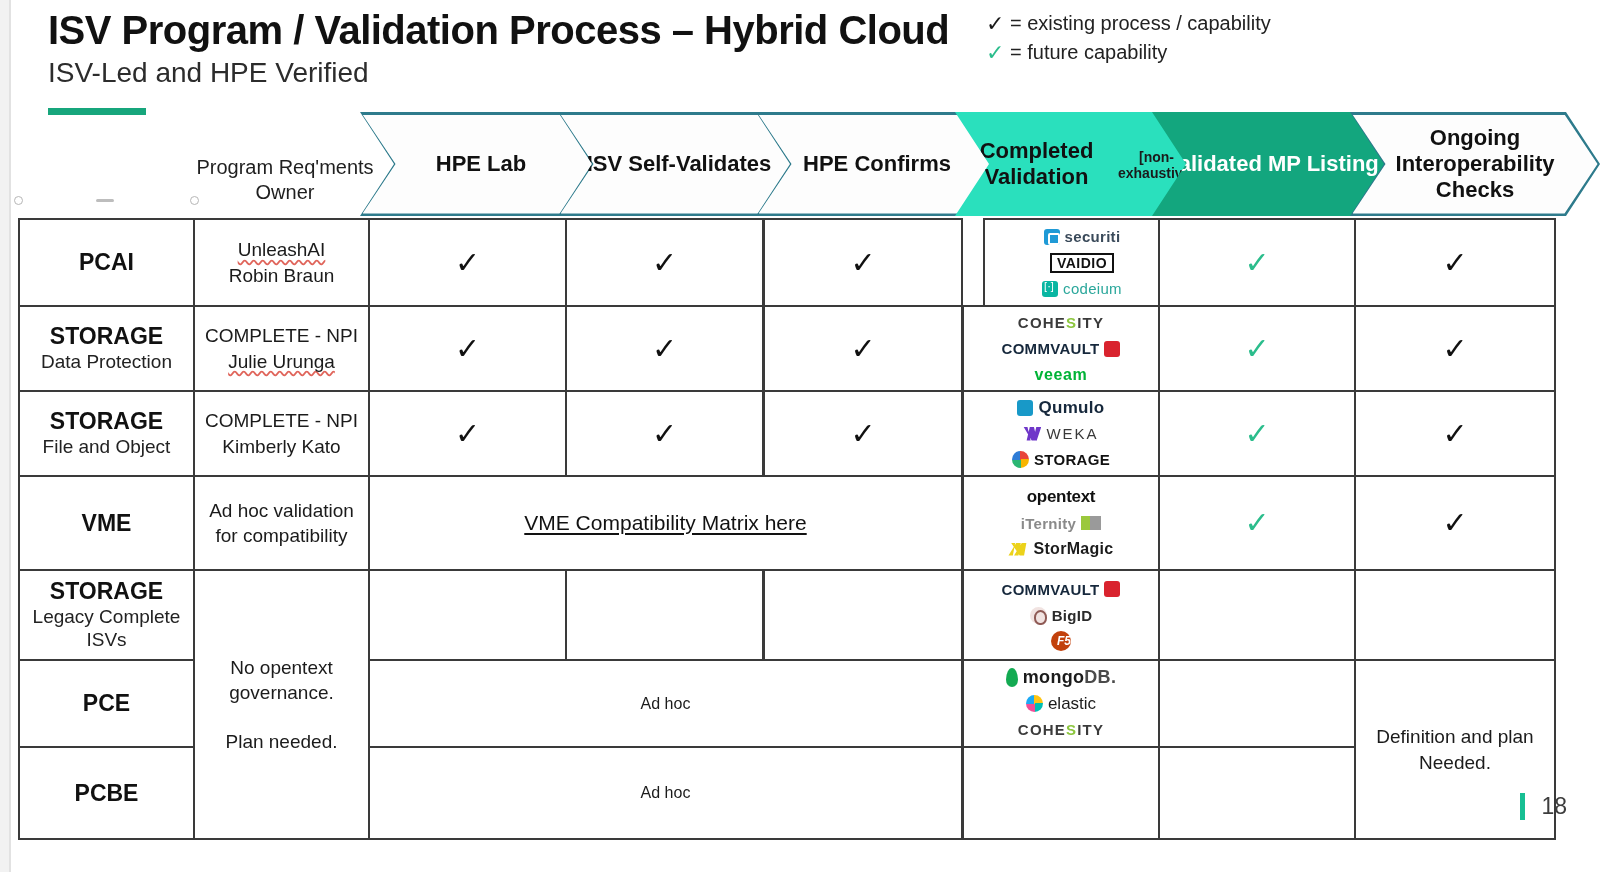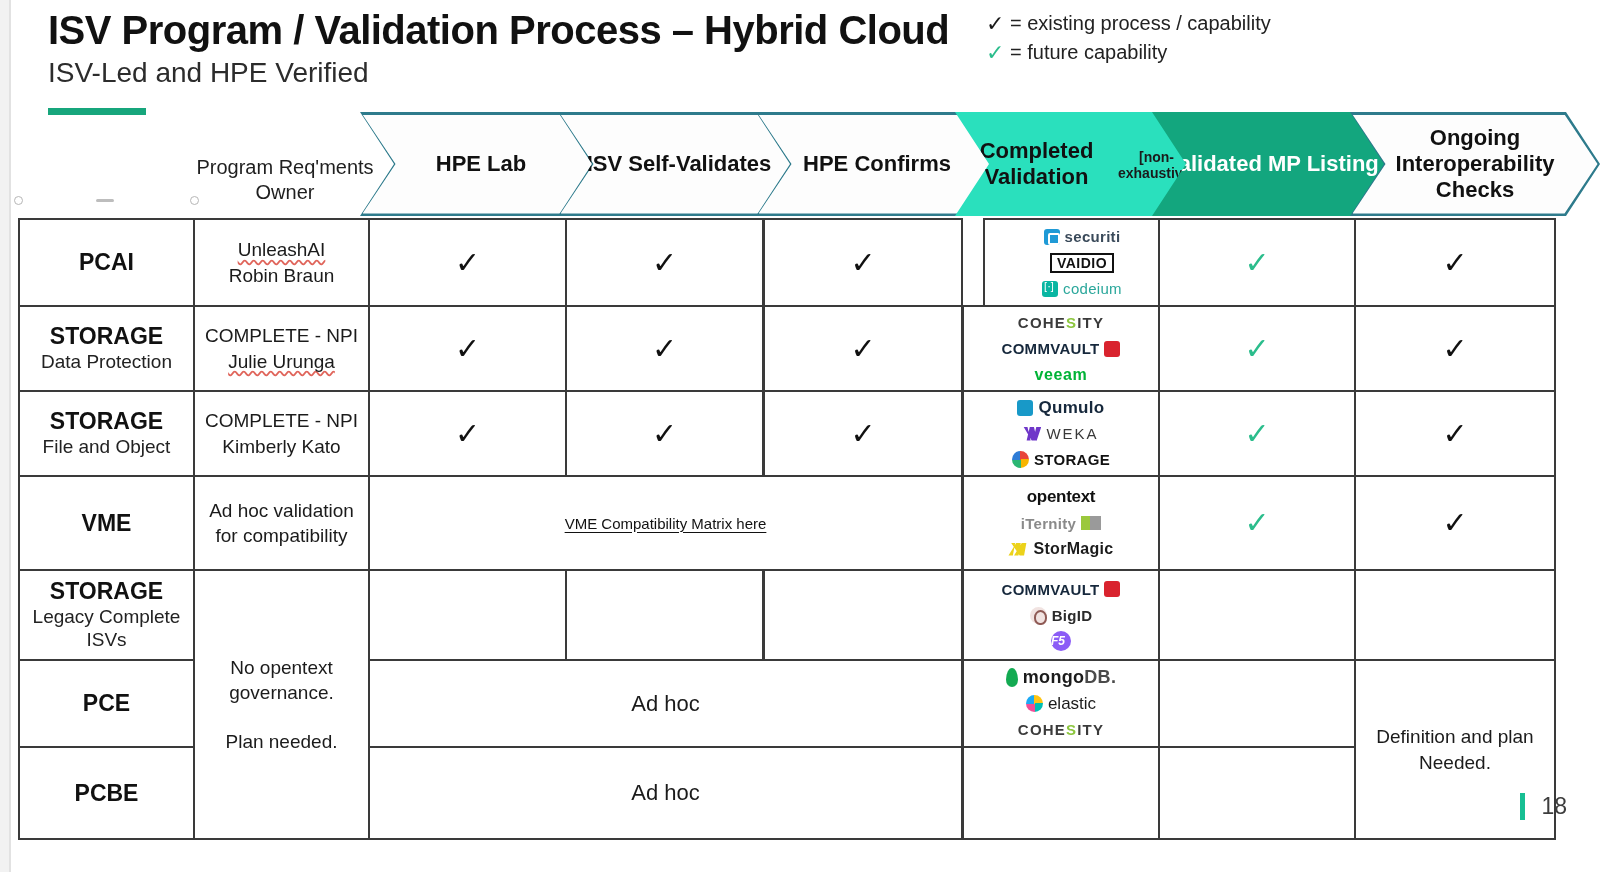--- a/index.html
+++ b/index.html
@@ -88,24 +88,24 @@
     border:2.2px solid #3a3a3a;
     background:#fff;
     display:flex; flex-direction:column;
     align-items:center; justify-content:center;
     text-align:center;
     overflow:hidden;
   }
   .c-main { font-size:23px; font-weight:bold; color:#111; line-height:1.15; }
   .c-sub  { font-size:19px; color:#222; line-height:1.2; margin-top:2px; }
   .c-txt  { font-size:19px; color:#1b1b1b; line-height:1.32; }
-  .c-txt.big { font-size:22px; }
+  .c-txt.big { font-size:16px; }
   .spell { text-decoration: underline wavy #e0655b; text-decoration-skip-ink:none;
            text-underline-offset:3px; }
-  .link { font-size:15px; color:#121212; text-decoration:underline; text-underline-offset:3px; }
+  .link { font-size:21px; color:#121212; text-decoration:underline; text-underline-offset:3px; }
 
   .tick { font-size:30px; line-height:1; color:#111; font-weight:400; }
   .tick.green { color:#2bbd8c; }
 
   
   .logos { display:flex; flex-direction:column; align-items:center;
            justify-content:center; gap:7px; width:100%; }
   .logo { display:flex; align-items:center; gap:5px; height:19px; }
   .logo-mark { display:inline-block; flex:0 0 auto; }
   .logo-txt { font-size:15px; font-weight:bold; letter-spacing:0.3px; color:#1b1b1b;
@@ -125,22 +125,22 @@
              clip-path: polygon(0 0,22% 0,40% 100%,18% 100%, 36% 0, 58% 0, 76% 100%, 54% 100%, 72% 0, 100% 0, 74% 100%, 46% 100%); }
   .m-scality { width:17px; height:17px; border-radius:50%;
                background: conic-gradient(#e8453c 0 25%, #f7b500 0 50%, #2bb673 0 75%, #2e7cd6 0 100%); }
   .m-iternity { width:20px; height:14px;
                 background:linear-gradient(90deg,#9bc83c 0 45%, #9a9a9a 45% 100%); }
   .m-stormagic { width:20px; height:13px; background:#ecd21a;
                  clip-path: polygon(12% 0,34% 0,22% 100%,0 100%, 40% 0, 62% 0, 50% 100%, 28% 100%, 68% 0, 90% 0, 78% 100%, 56% 100%); }
   .m-bigid { width:17px; height:17px; border-radius:50%; background:#f1e3e1; position:relative; }
   .m-bigid::after{ content:""; position:absolute; left:4px; top:3px; width:9px; height:11px;
                    border:2px solid #8f5a55; border-radius:50% 50% 45% 45%; }
-  .m-f5 { width:20px; height:20px; border-radius:50%; background:#8b5cf6; color:#fff;
-          font-size:12px; font-weight:bold; line-height:20px; text-align:left; font-style:italic; }
+  .m-f5 { width:20px; height:20px; border-radius:50%; background:#c2410c; color:#fff;
+          font-size:12px; font-weight:bold; line-height:20px; text-align:right; font-style:italic; }
   .m-mongo { width:12px; height:19px; background:#13aa52;
              border-radius:50% 50% 50% 50% / 62% 62% 38% 38%; }
   .m-elastic { width:17px; height:17px; border-radius:50%;
                background: conic-gradient(#fec514 0 25%, #00bfb3 0 50%, #f04e98 0 75%, #1ba9f5 0 100%); }
   .t-opentext { font-size:17px; font-weight:bold; color:#111; letter-spacing:-0.3px; }
   .t-cohesity { font-size:15px; font-weight:bold; color:#3b3b3b; letter-spacing:1.2px; }
   .t-cohesity i { color:#8cc63e; font-style:normal; }
   .t-veeam { font-size:16px; font-weight:bold; color:#00b336; letter-spacing:0.6px; }
   .t-weka { color:#3a3a3a; letter-spacing:2px; font-weight:500; }
   .t-iternity { color:#8a8a8a; font-weight:bold; }

